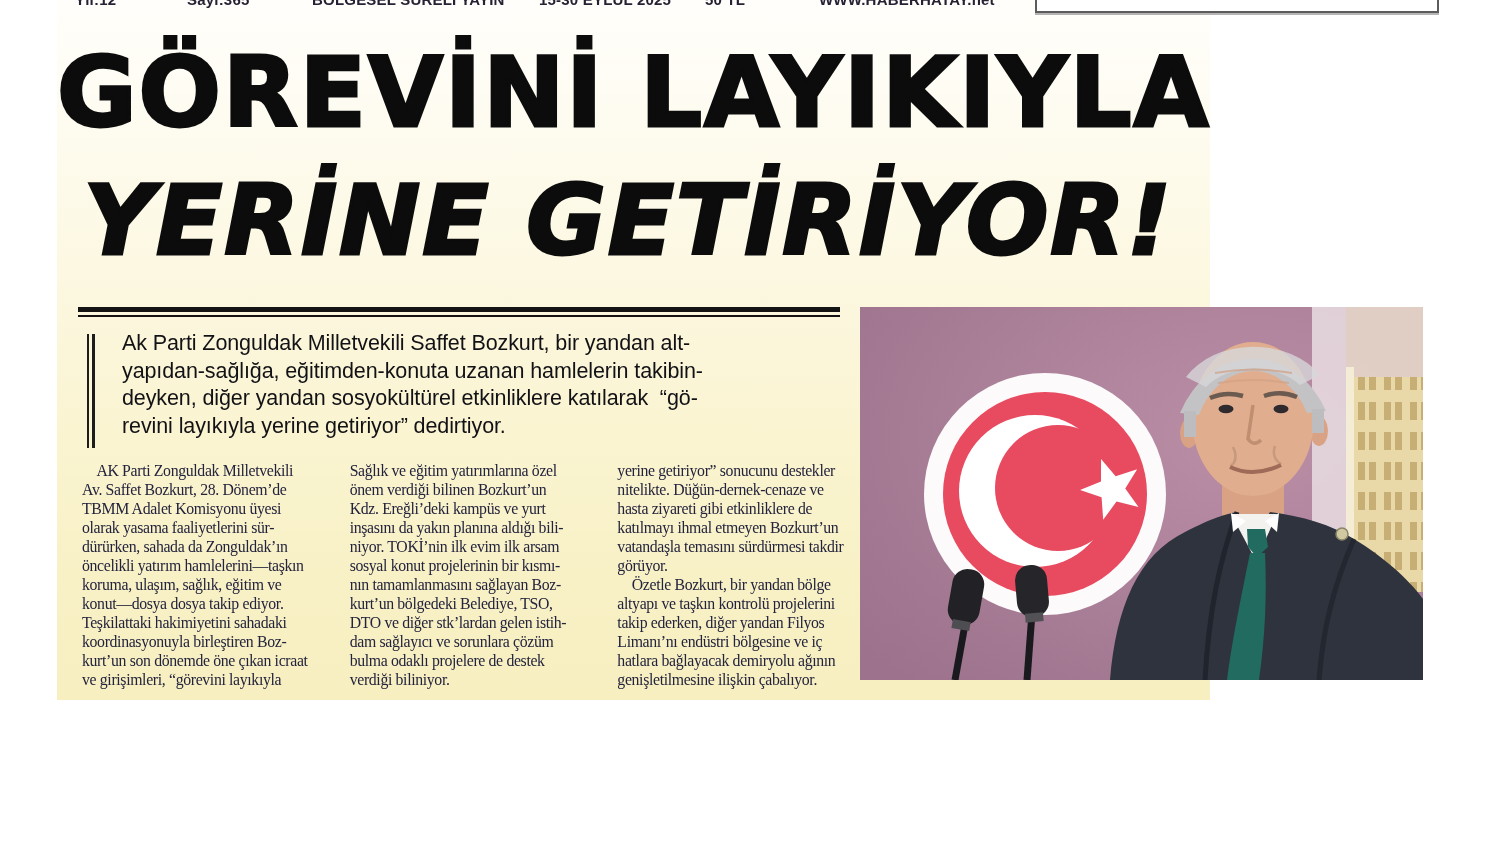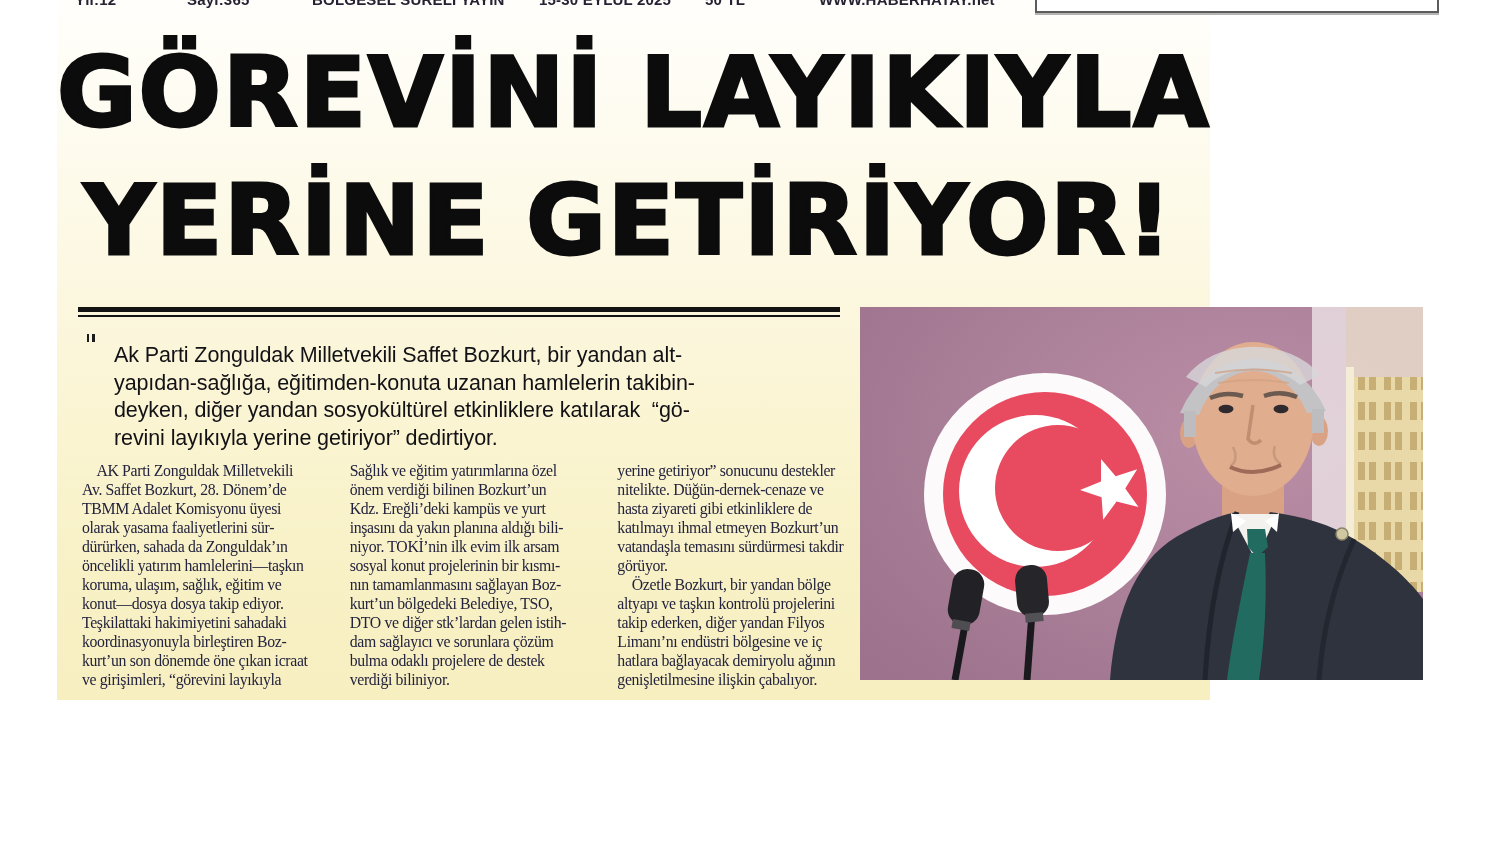--- a/index.html
+++ b/index.html
@@ -28,28 +28,28 @@
     border:2px solid #5c5c5c;border-top:none;box-shadow:0 2px 0 rgba(90,90,90,.45);
   }
   
   .headline{
     left:0;right:10px;text-align:center;color:#0c0c0c;
     font-family:"DejaVu Sans","Liberation Sans",sans-serif;
     font-weight:bold;font-size:97px;line-height:1;letter-spacing:2px;
     -webkit-text-stroke:3px #0c0c0c;white-space:nowrap;
   }
   #headline1{top:44px;}
-  #headline2{top:172px;}
+  #headline2{top:172px;font-style:italic;}
   
   #rule{
     left:21px;top:307px;width:762px;height:3px;
     border-top:5px solid #141414;border-bottom:2px solid #141414;
   }
   
-  #leadwrap{left:30px;top:330px;width:790px;display:flex;flex-direction:column;}
+  #leadwrap{left:30px;top:330px;width:790px;display:flex;}
   #leadbar{
     width:8px;height:114px;margin-top:4px;flex:0 0 8px;
     background:linear-gradient(90deg,#1c1c1c 0 2px,transparent 2px 5px,#1c1c1c 5px 8px);
   }
   #lead{
     margin-left:27px;font-size:21.5px;line-height:27.5px;color:#121216;
     white-space:pre-wrap;letter-spacing:-0.1px;
   }
   
   #columns{left:25px;top:461px;width:790px;display:flex;gap:13px;}

